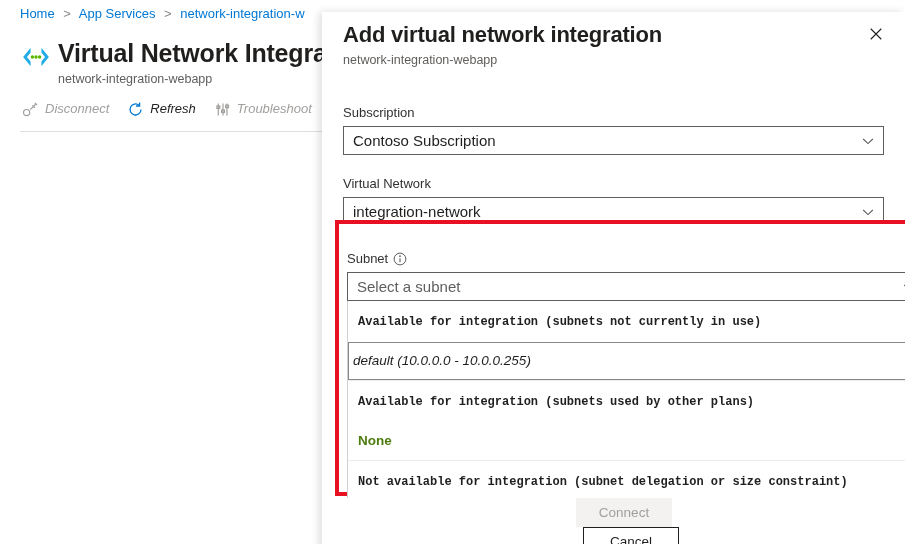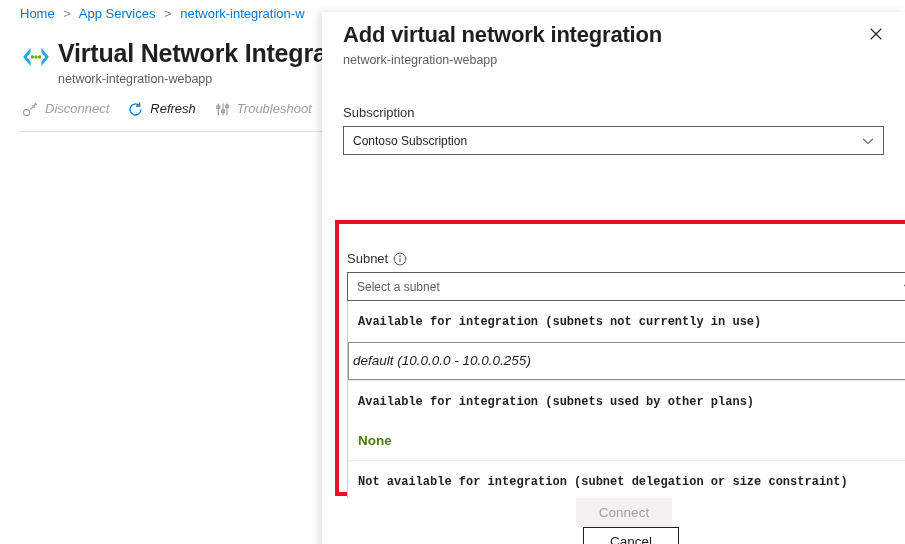--- a/index.html
+++ b/index.html
@@ -193,21 +193,21 @@
   }
 
   .select-box {
     position: relative;
     height: 29px;
     border: 1px solid #605e5c;
     background: #ffffff;
     display: flex;
     align-items: center;
     padding: 0 30px 0 9px;
-    font-size: 12px;
+    font-size: 15px;
     color: #201f1e;
     cursor: pointer;
   }
   .select-box.placeholder { color: #605e5c; }
   .chev {
     position: absolute;
     right: 8px;
     top: 50%;
     transform: translateY(-50%);
     width: 14px;
@@ -411,20 +411,31 @@
         <div class="select-box">
           <span>Contoso Subscription</span>
           <span class="chev">
             <svg viewBox="0 0 14 14" width="14" height="14" xmlns="http://www.w3.org/2000/svg">
               <path d="M2.2 5 L7 9.6 L11.8 5" fill="none" stroke="#605e5c" stroke-width="1.1"></path>
             </svg>
           </span>
         </div>
       </div>
 
+      <div class="field">
+        <div class="field-label">Virtual Network</div>
+        <div class="select-box">
+          <span>integration-network</span>
+          <span class="chev">
+            <svg viewBox="0 0 14 14" width="14" height="14" xmlns="http://www.w3.org/2000/svg">
+              <path d="M2.2 5 L7 9.6 L11.8 5" fill="none" stroke="#605e5c" stroke-width="1.1"></path>
+            </svg>
+          </span>
+        </div>
+      </div>
 
     </div>
 
     <div class="subnet-region">
       <div class="subnet-inner">
 
         <div class="field-label">
           <span>Subnet</span>
           <span class="info-ico">
             <svg viewBox="0 0 14 14" width="14" height="14" xmlns="http://www.w3.org/2000/svg">

